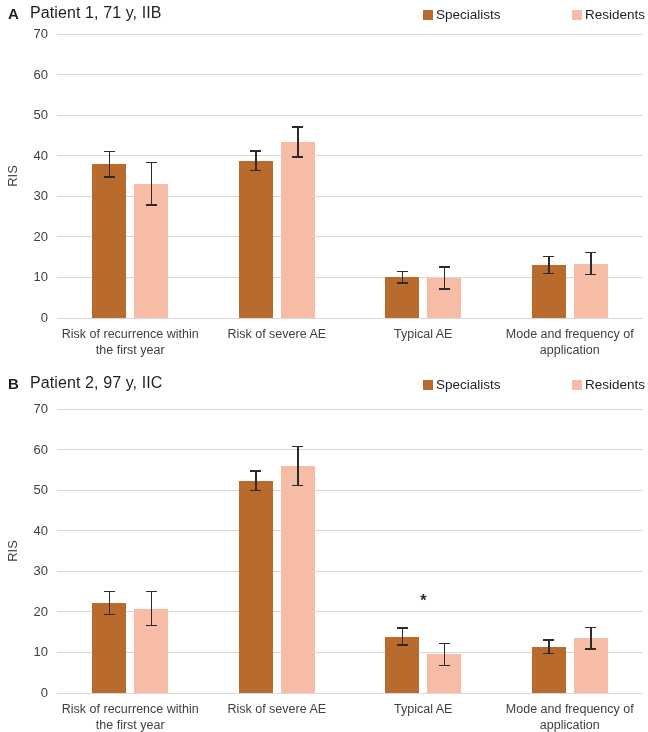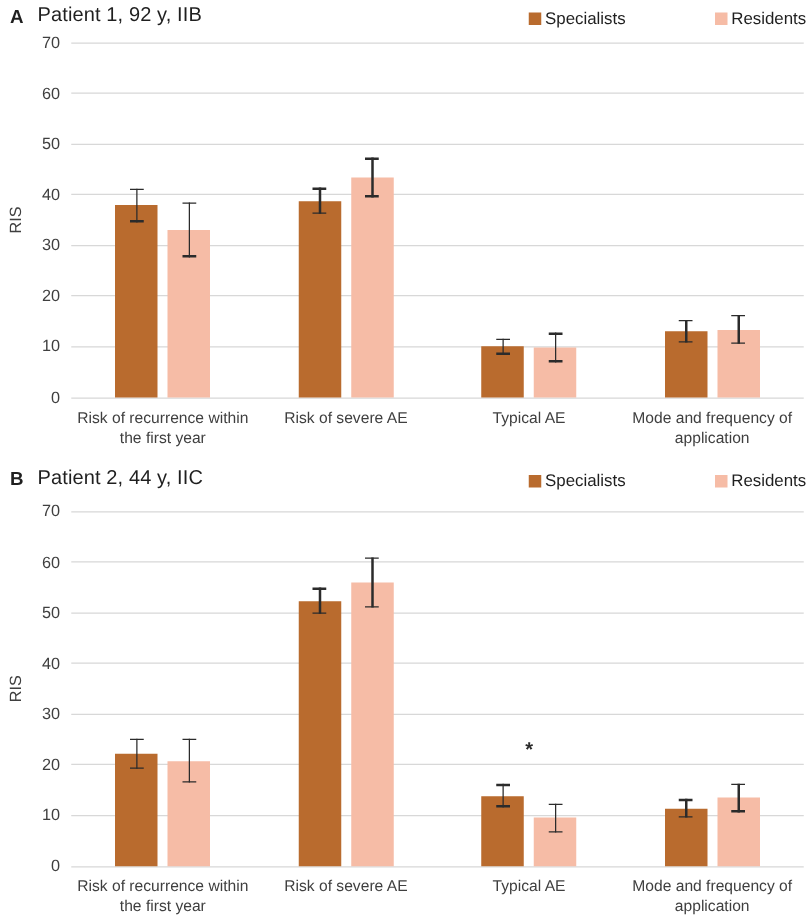--- a/index.html
+++ b/index.html
@@ -38,21 +38,21 @@
   .err-cap{position:absolute;left:0;width:11px;height:1.5px;}
   .err-cap-top{top:0;}
   .err-cap-bot{bottom:0;}
   .annotation{position:absolute;width:18px;text-align:center;font-size:16px;font-weight:700;color:#2b2b2b;}
 </style>
 </head>
 <body>
 
 <section class="panel panel-a">
   <span class="panel-letter">A</span>
-  <span class="panel-title">Patient 1, 92 y, IIB</span>
+  <span class="panel-title">Patient 1, 71 y, IIB</span>
   <div class="legend">
     <span class="legend-item">
       <span class="swatch" style="background: rgb(185, 107, 46);"></span>
       <span>Specialists</span>
     </span>
     <span class="legend-item">
       <span class="swatch" style="background: rgb(246, 188, 166);"></span>
       <span>Residents</span>
     </span>
   </div>
@@ -126,21 +126,21 @@
       <div class="err" style="left: 585.25px; top: 217.869px; height: 23.5314px;">
         <div class="err-line" style="background: rgb(43, 43, 43);"></div>
         <div class="err-cap err-cap-top" style="background: rgb(43, 43, 43);"></div>
         <div class="err-cap err-cap-bot" style="background: rgb(43, 43, 43);"></div>
       </div>
     </div>
 </section>
 
 <section class="panel panel-b">
   <span class="panel-letter">B</span>
-  <span class="panel-title">Patient 2, 44 y, IIC</span>
+  <span class="panel-title">Patient 2, 97 y, IIC</span>
   <div class="legend">
     <span class="legend-item">
       <span class="swatch" style="background: rgb(185, 107, 46);"></span>
       <span>Specialists</span>
     </span>
     <span class="legend-item">
       <span class="swatch" style="background: rgb(246, 188, 166);"></span>
       <span>Residents</span>
     </span>
   </div>

